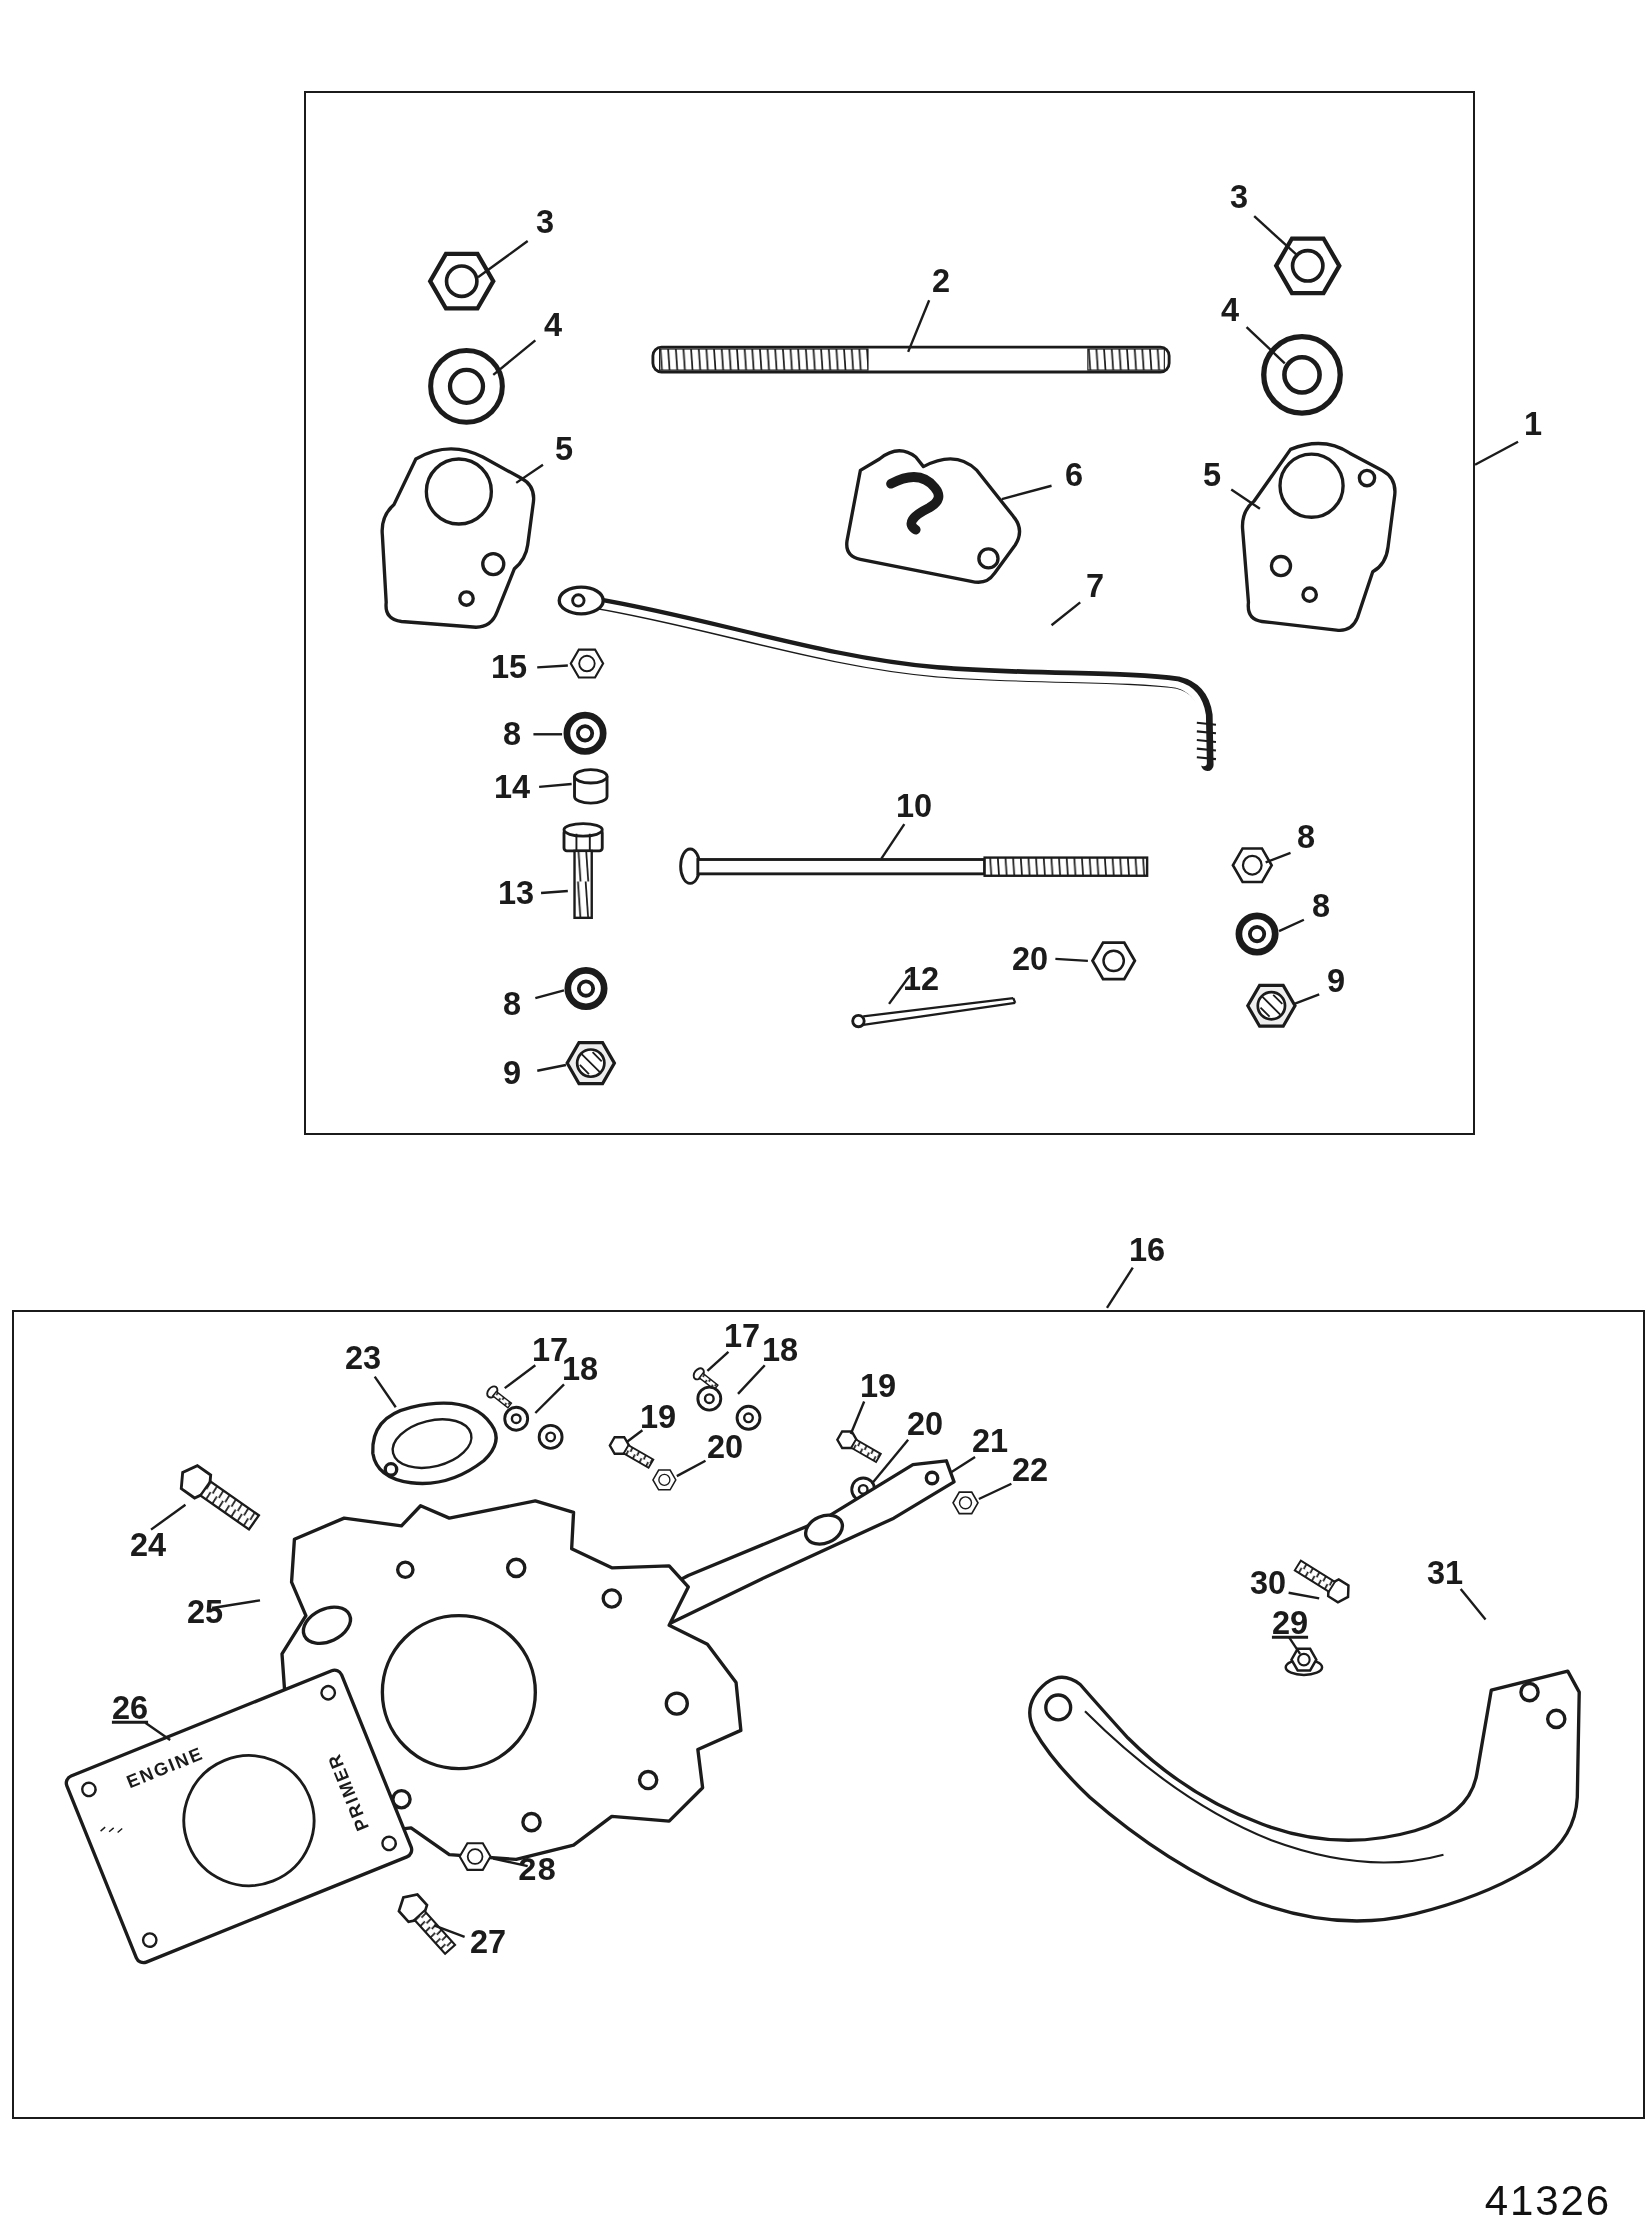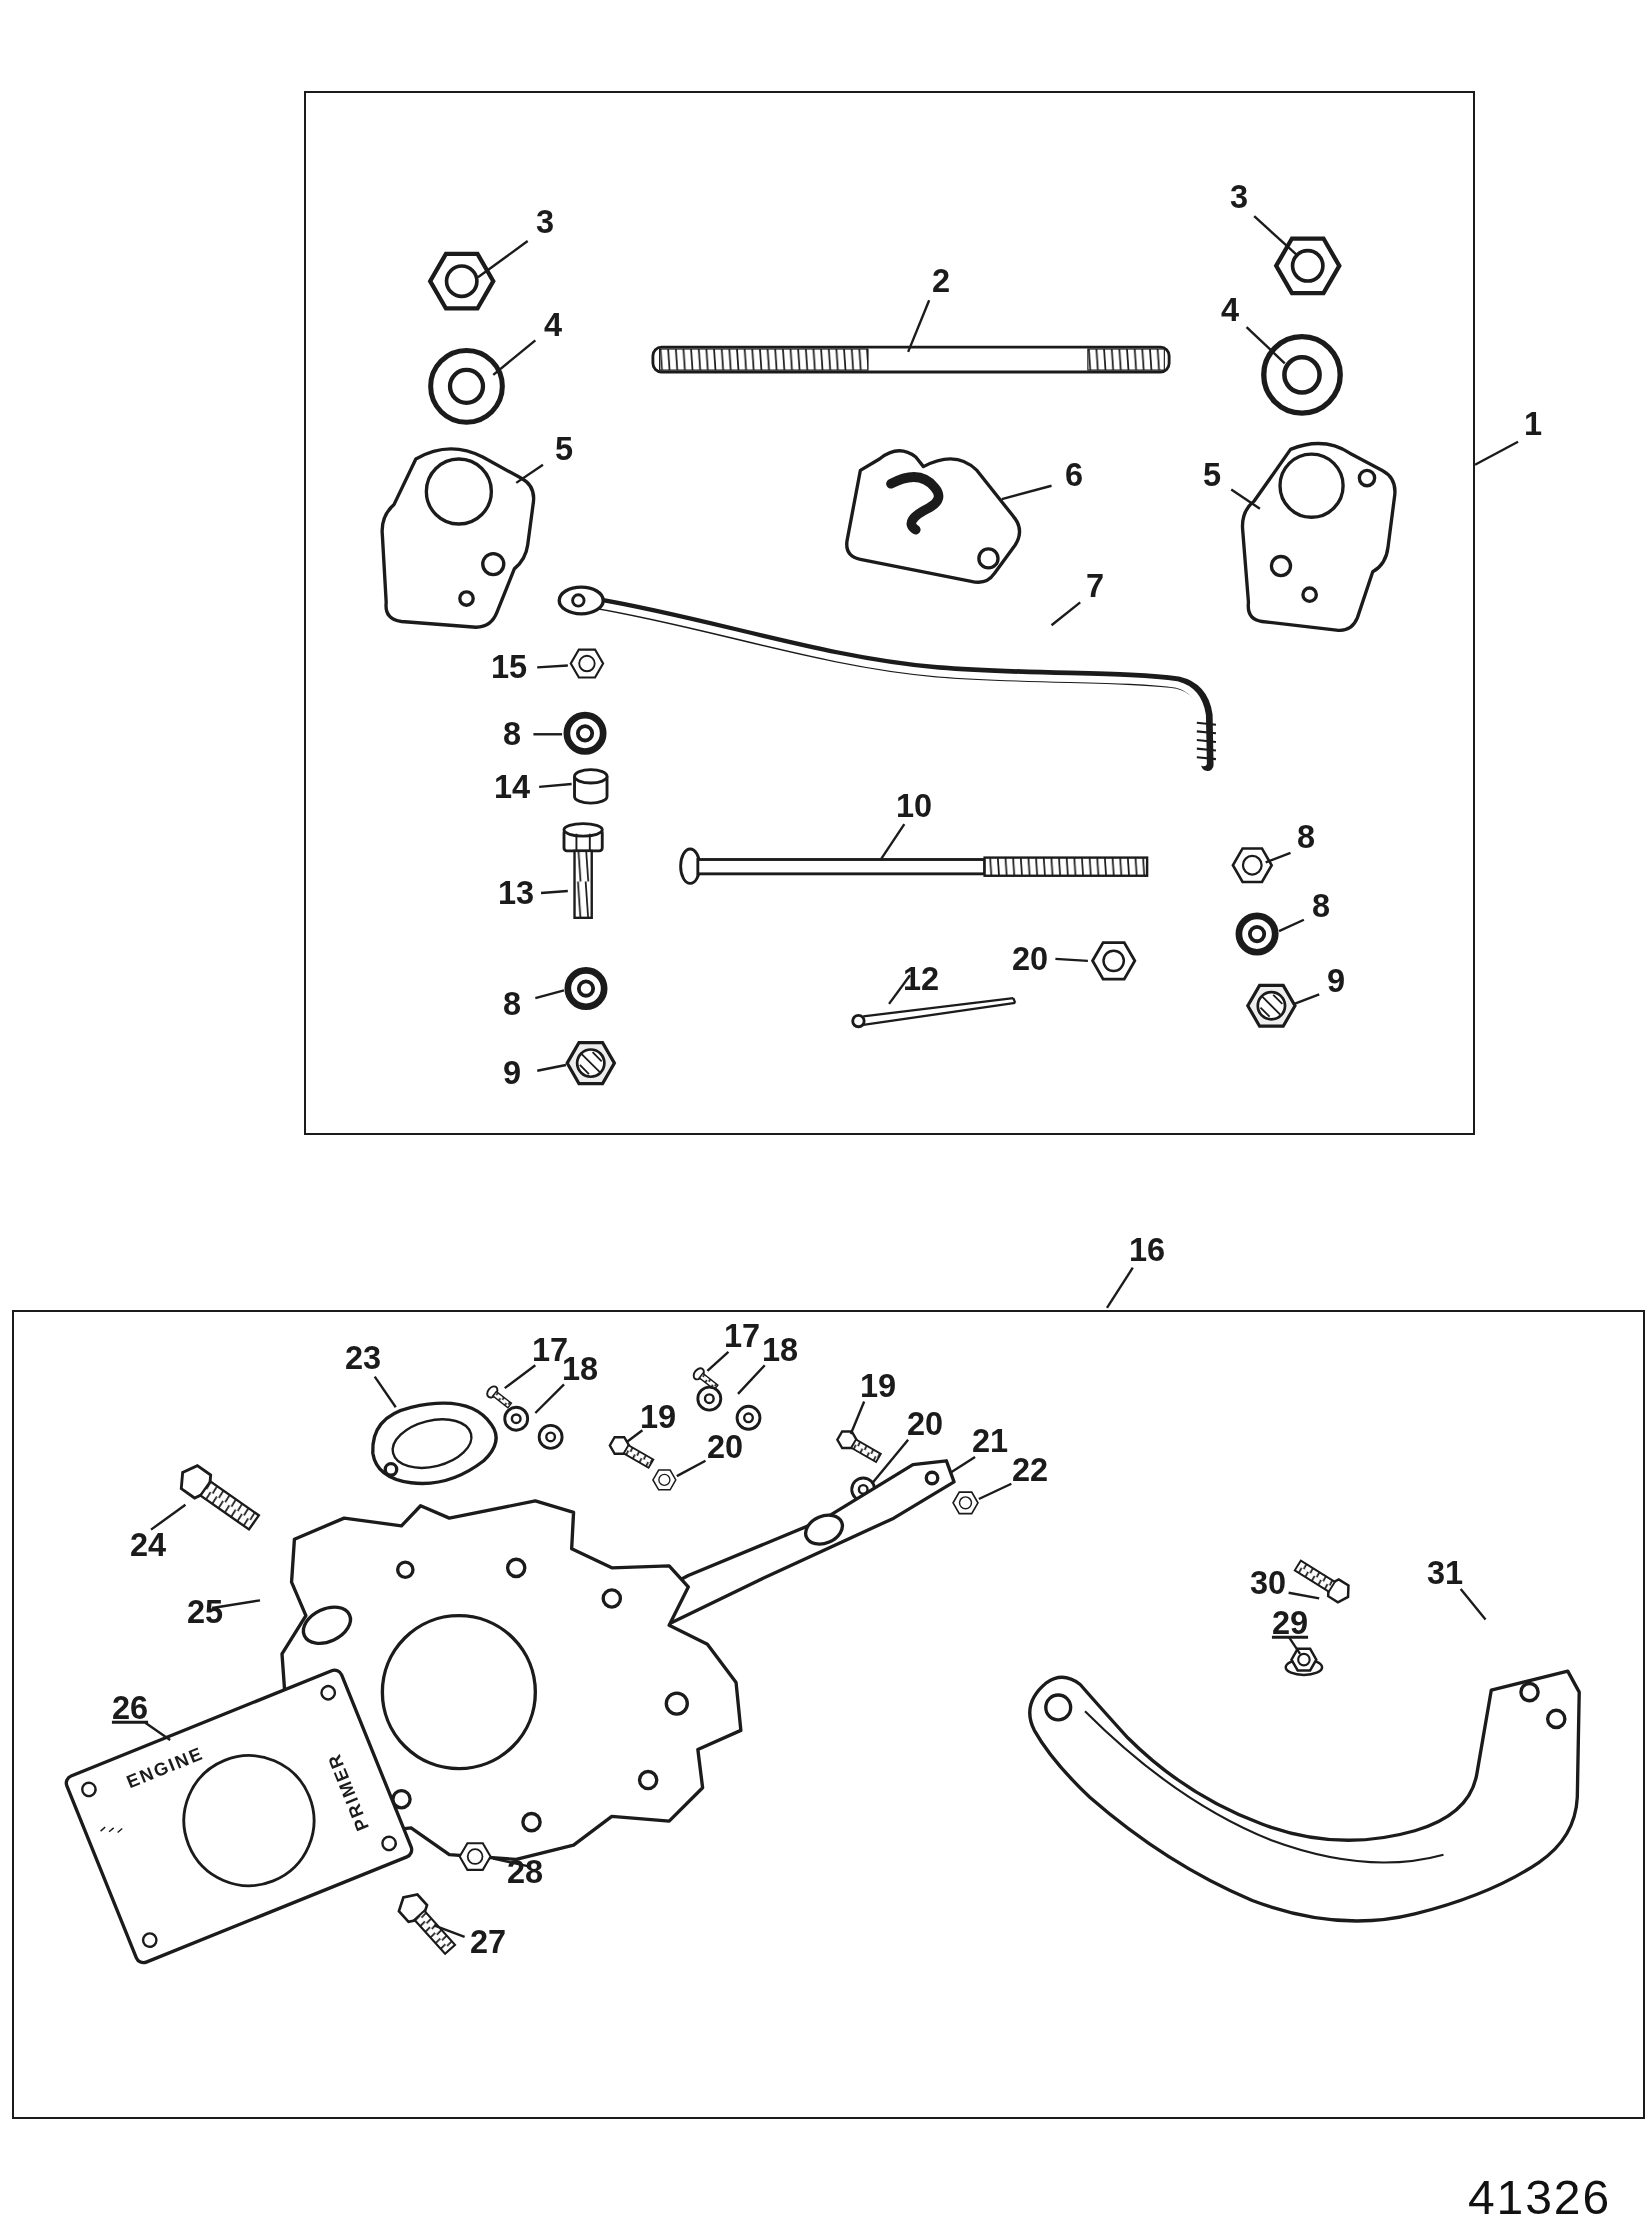--- a/index.html
+++ b/index.html
@@ -24,21 +24,21 @@
     font-size:32.5px;
     font-weight:700;
     color:#1b1b1b;
     white-space:nowrap;
     line-height:1;
   }
   .leader{stroke:#1b1b1b;stroke-width:2.5;}
   #drawing-number{
     position:absolute;
     right:38px;bottom:15.3px;
-    font-size:48px;
+    font-size:42px;
     font-weight:400;
     letter-spacing:1.9px;
     color:#111;
     margin-left:28px;
   }
   .gasket-label{font-family:"Liberation Sans",sans-serif;font-size:19px;font-weight:700;fill:#1b1b1b;stroke:none;letter-spacing:2px;}
 </style>
 </head>
 <body>
 
@@ -330,16 +330,16 @@
     <div class="callout" style="left: 725px; top: 1447px;">20</div>
     <div class="callout" style="left: 925px; top: 1424px;">20</div>
     <div class="callout" style="left: 990px; top: 1441px;">21</div>
     <div class="callout" style="left: 1030px; top: 1470px;">22</div>
     <div class="callout" style="left: 132px; top: 1545px; margin-left: 16px;">24</div>
     <div class="callout" style="left: 189px; top: 1612px; margin-left: 16px;">25</div>
     <div class="callout" style="left: 130px; top: 1708px; text-decoration: underline;">26</div>
     <div class="callout" style="left: 1268px; top: 1583px;">30</div>
     <div class="callout" style="left: 1290px; top: 1623px; text-decoration: underline;">29</div>
     <div class="callout" style="left: 1445px; top: 1573px;">31</div>
-    <div class="callout" style="left: 525px; top: 1872px;">28</div>
+    <div class="callout" style="left: 537px; top: 1872px; font-family: Liberation Mono, monospace;">28</div>
     <div class="callout" style="left: 488px; top: 1942px;">27</div>
   </div>
 
 
 </body></html>

